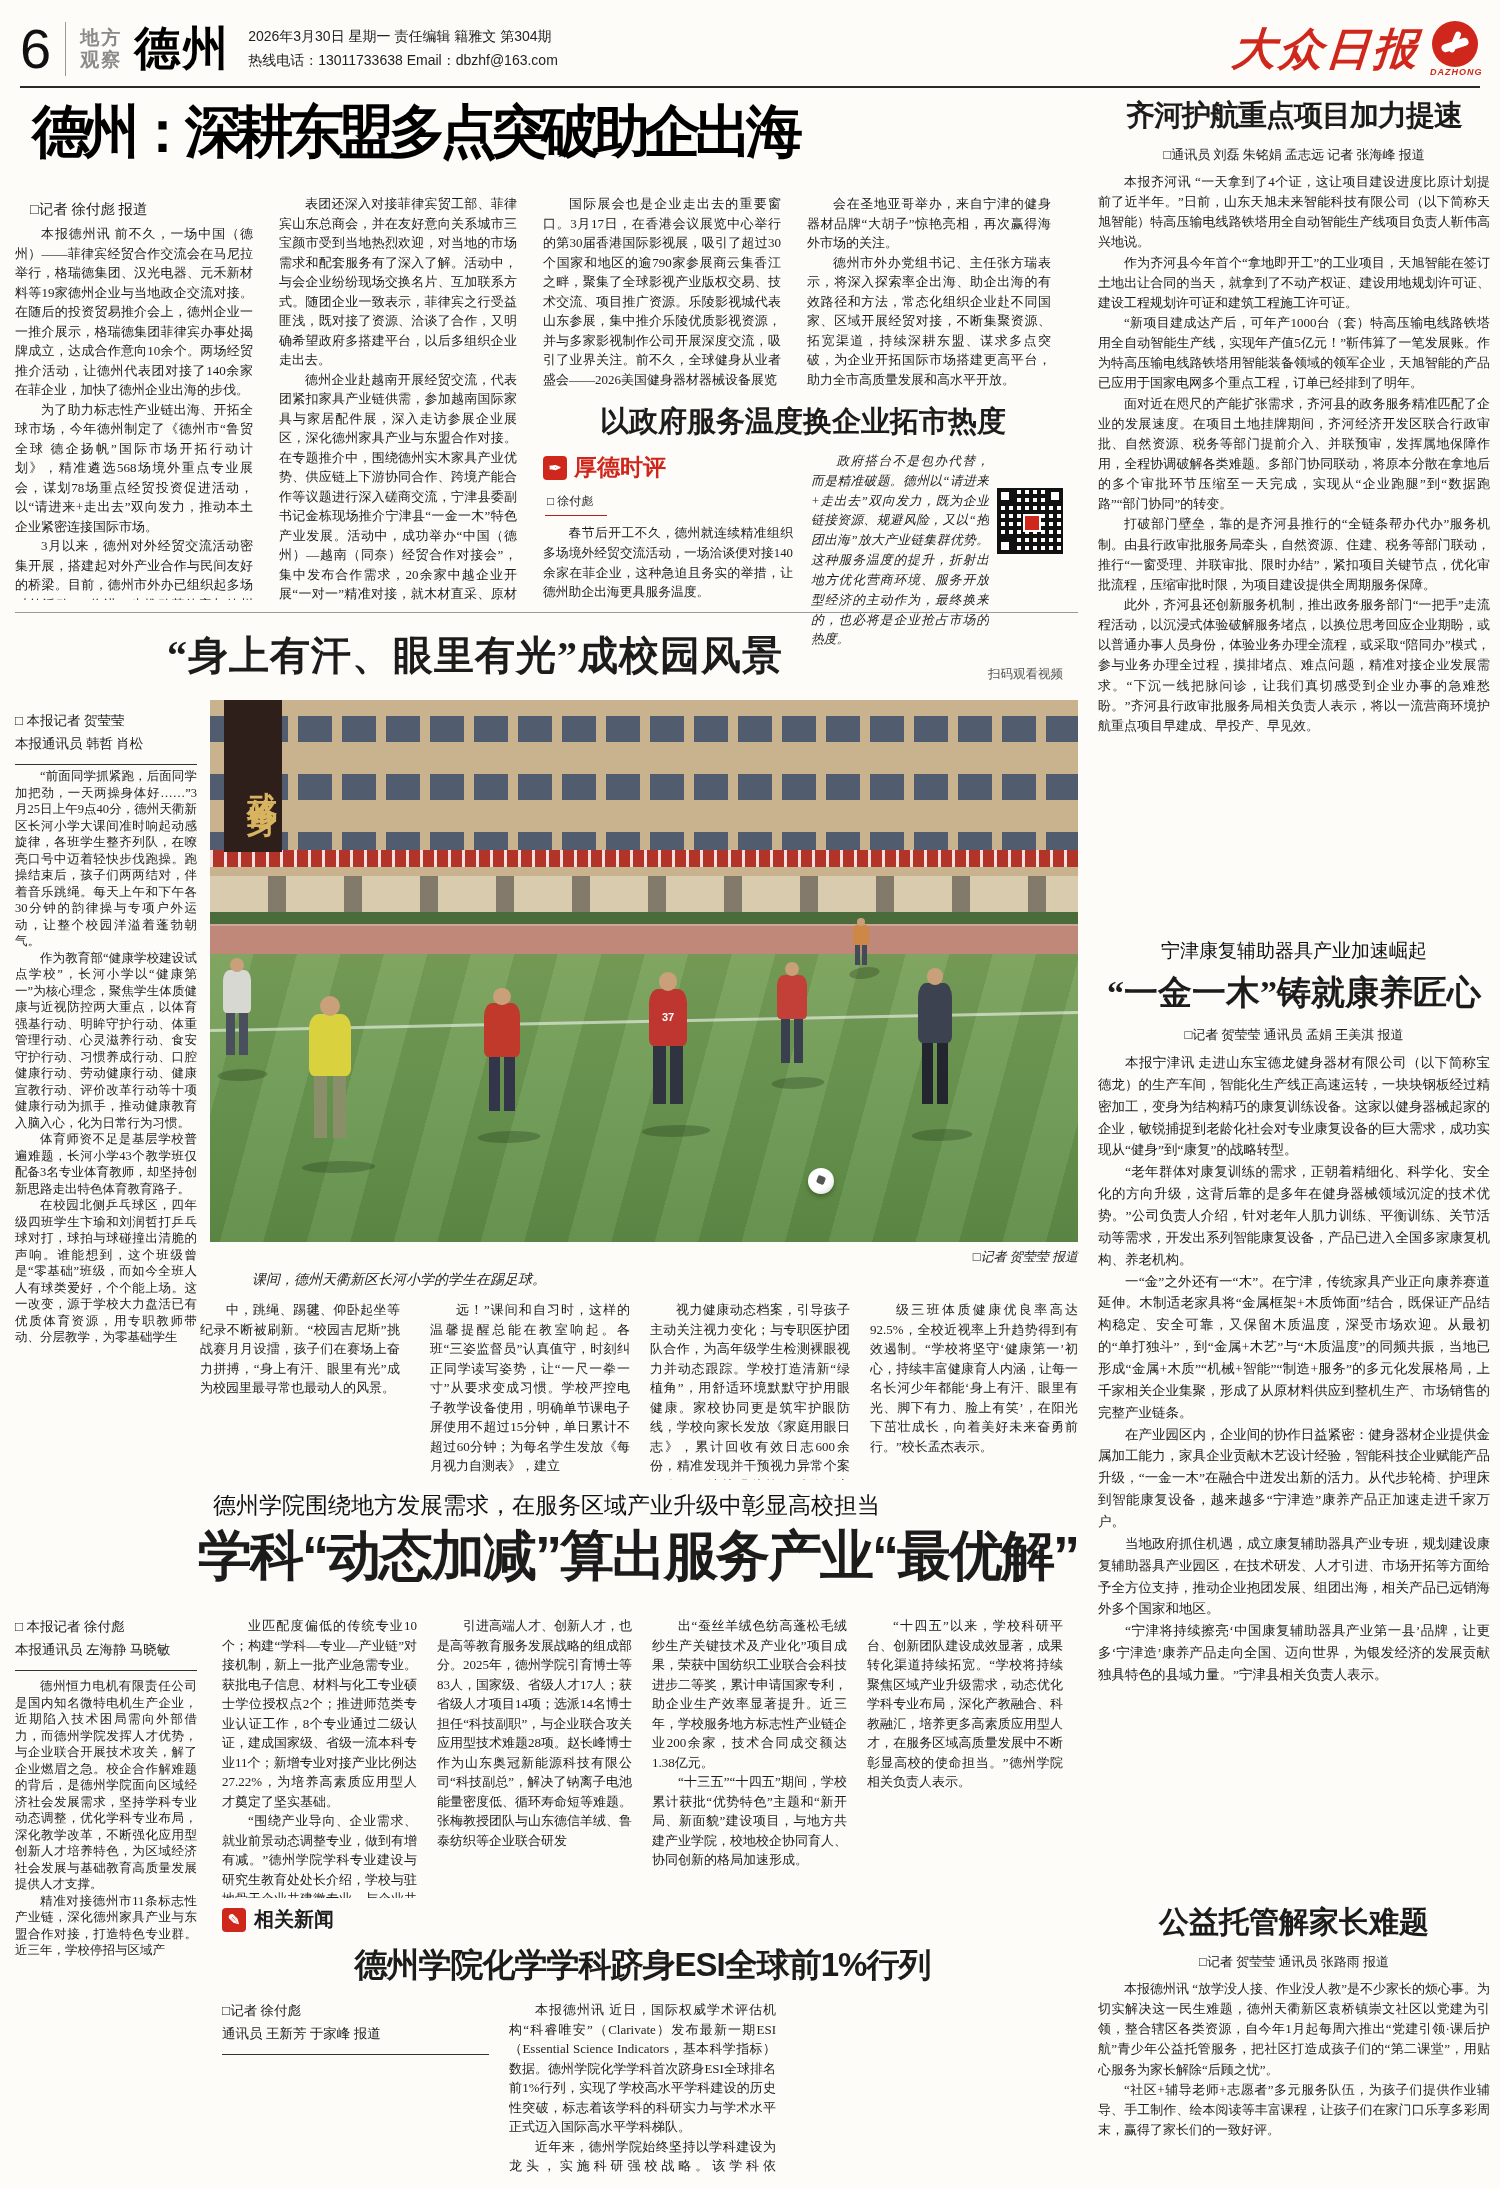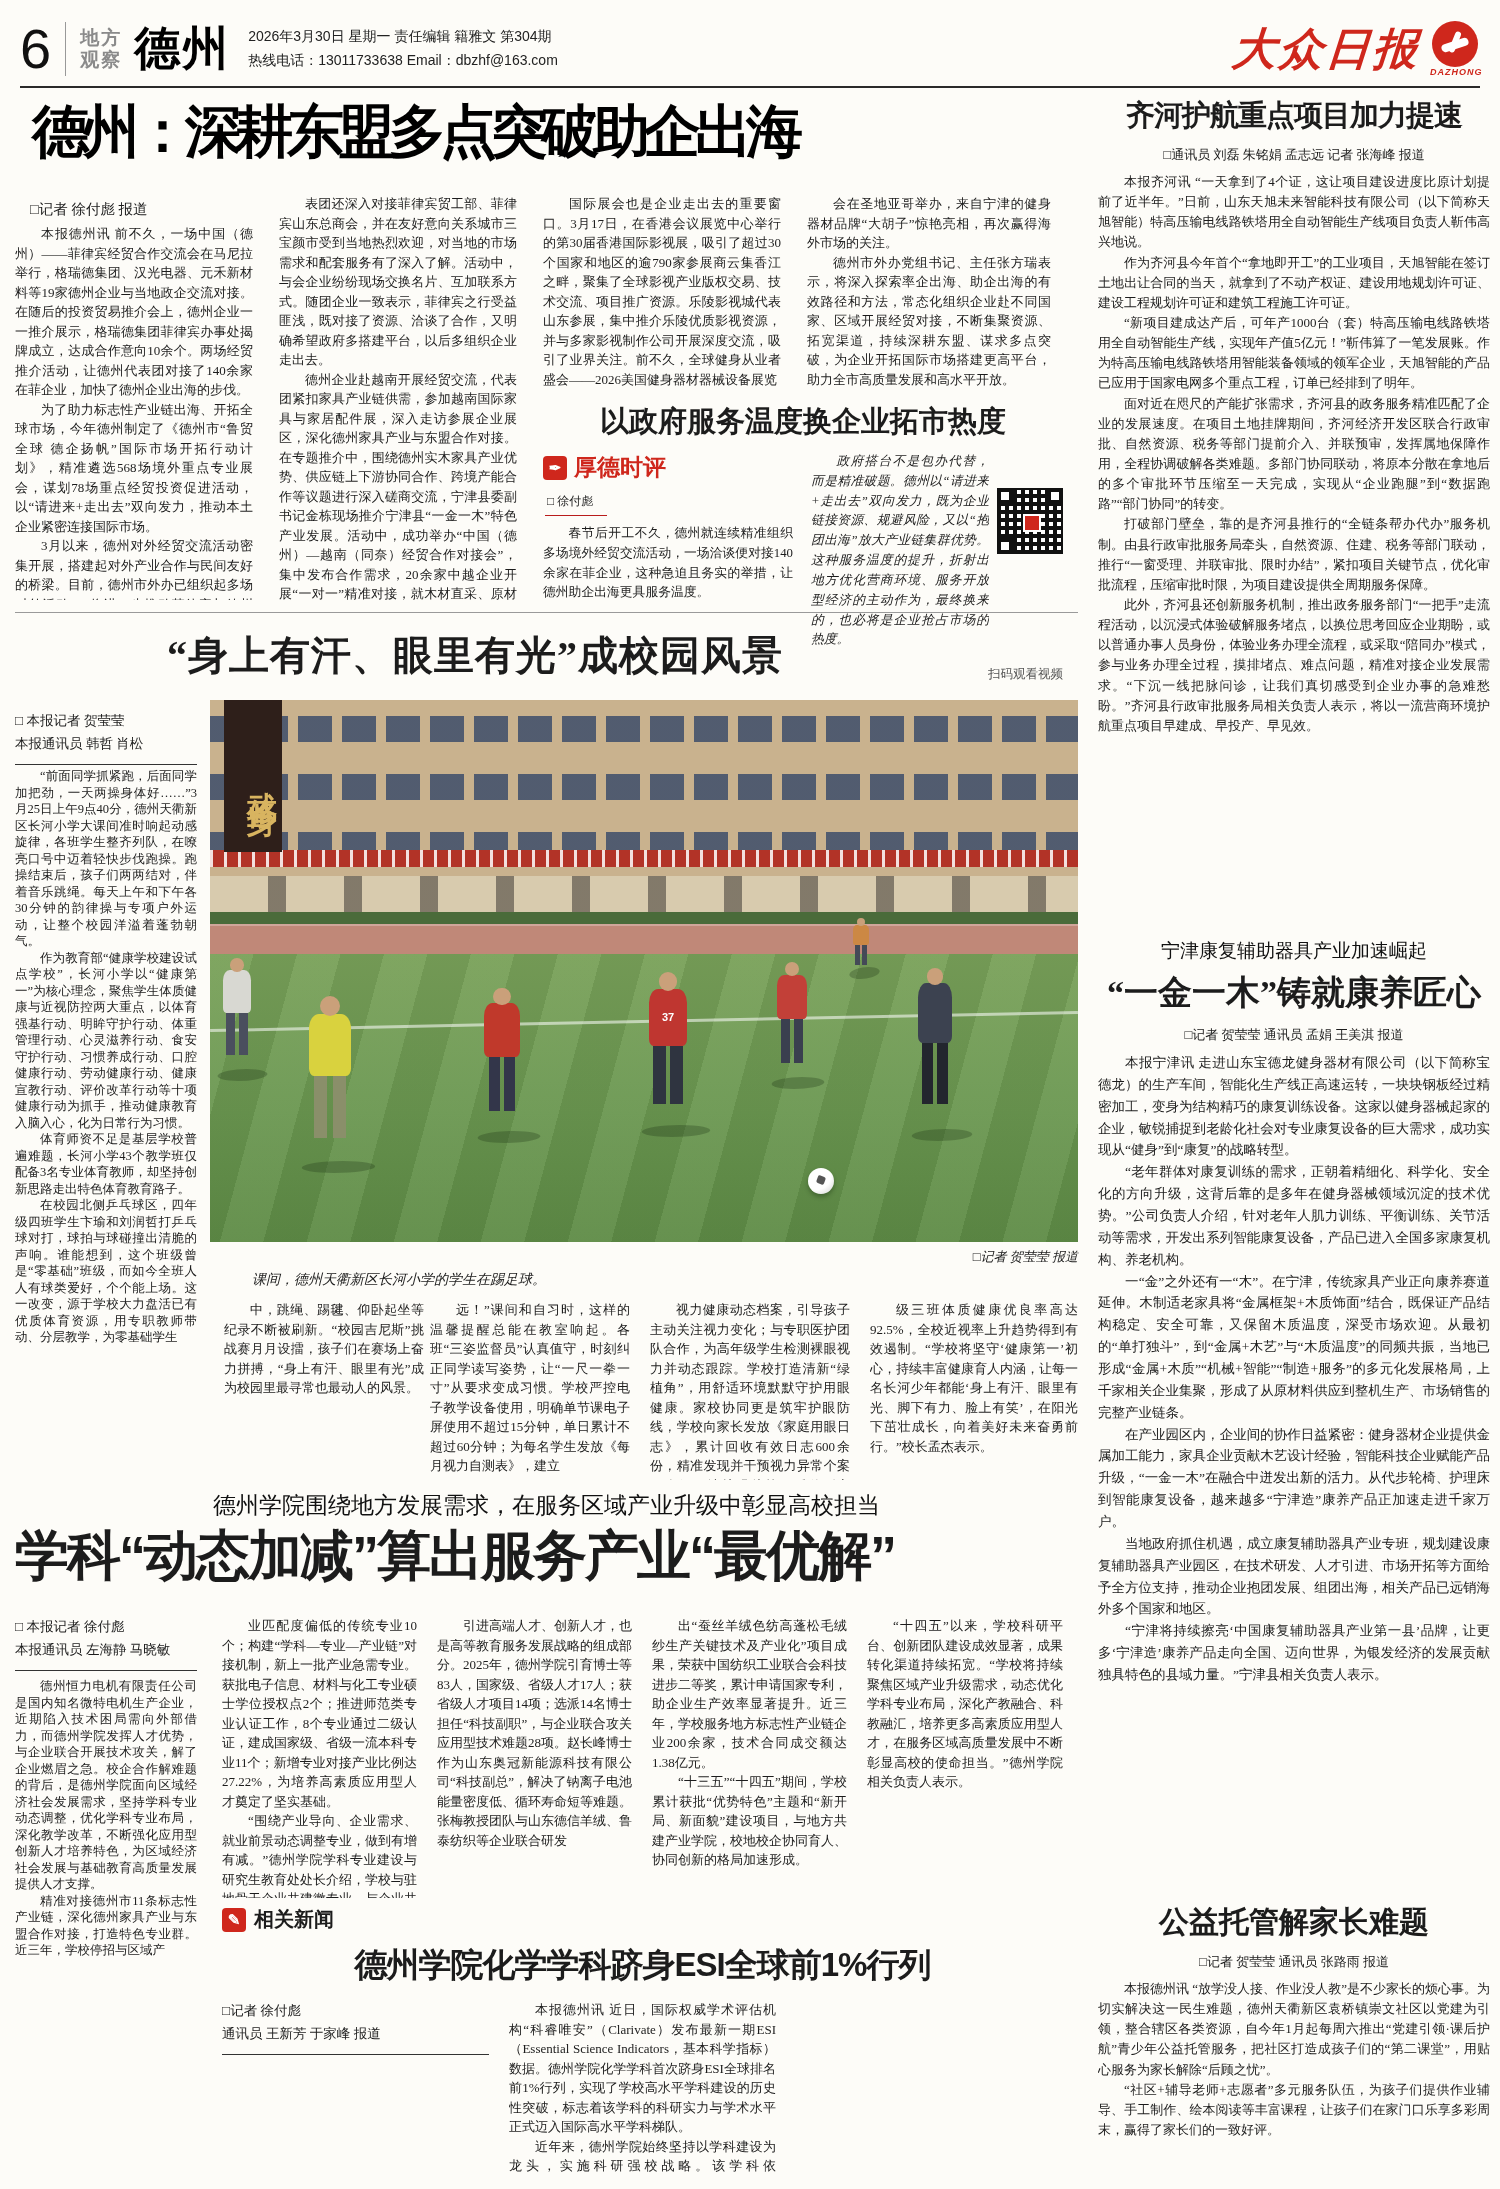--- a/index.html
+++ b/index.html
@@ -65,21 +65,21 @@
   .small-byline{font-size:13px;text-align:center;margin:10px 0 8px;}
   #qihe .cols{font-size:13px;line-height:1.55;}
 
   .hr{border-top:1px solid #9a9a9a;height:0;}
 
   
   #school-headline{left:60px;top:628px;width:830px;font-size:40px;font-weight:900;text-align:center;letter-spacing:1px;}
   #school-byline{left:15px;top:710px;width:182px;}
   #school-leftcol{left:15px;top:768px;width:182px;height:712px;}
   .scol{top:1300px;height:180px;}
-  .scol1{left:224px;width:200px;} .scol2{left:430px;width:200px;}
+  .scol1{left:200px;width:200px;} .scol2{left:430px;width:200px;}
   .scol3{left:650px;width:200px;} .scol4{left:870px;width:208px;}
   #photo-credit{left:210px;top:1248px;width:868px;text-align:right;font-size:13px;font-style:italic;}
   #photo-caption{left:252px;top:1271px;font-size:14px;font-style:italic;}
 
   
   #photo{left:210px;top:700px;width:868px;height:542px;overflow:hidden;background:#7ba45c;}
   #ph-building{position:absolute;left:0;top:0;width:100%;height:212px;background-color:#c9b28e;
      background-image:
        repeating-linear-gradient(90deg,rgba(201,178,142,0) 0 34px,rgba(201,178,142,1) 34px 44px),
        repeating-linear-gradient(180deg,rgba(65,80,107,0) 0 16px,rgba(65,80,107,.88) 16px 42px,rgba(65,80,107,0) 42px 58px);}
@@ -108,21 +108,21 @@
 
   
   #ningjin{left:1098px;top:938px;width:392px;height:958px;}
   #ningjin .kicker{font-size:19px;}
   #ningjin-headline{font-size:34px;font-weight:900;text-align:center;margin-top:6px;letter-spacing:0;}
   #ningjin .cols{font-size:13.5px;line-height:1.62;}
 
   
   #xueke-kicker{left:15px;top:1490px;width:1063px;font-size:23px;}
   #xueke-headline{left:15px;top:1520px;width:1063px;font-size:54px;font-weight:900;font-family:"Liberation Sans",sans-serif;
-     text-align:left;letter-spacing:-2px;white-space:nowrap;}
+     text-align:right;letter-spacing:-2px;white-space:nowrap;}
   #xueke-byline{left:15px;top:1616px;width:182px;}
   #xueke-col1{left:15px;top:1678px;width:182px;height:500px;}
   .xcol{top:1616px;height:282px;}
   .xcol2{left:222px;width:195px;} .xcol3{left:437px;width:195px;}
   .xcol4{left:652px;width:195px;} .xcol5{left:867px;width:196px;}
 
   
   #esi{left:222px;top:1906px;width:841px;height:276px;}
   #esi-tag{display:flex;align-items:center;gap:8px;font-size:20px;font-weight:900;font-family:"Liberation Sans",sans-serif;}
   #esi-headline{font-size:33px;font-weight:900;font-family:"Liberation Sans",sans-serif;text-align:center;margin:10px 0 12px;letter-spacing:-1px;}

